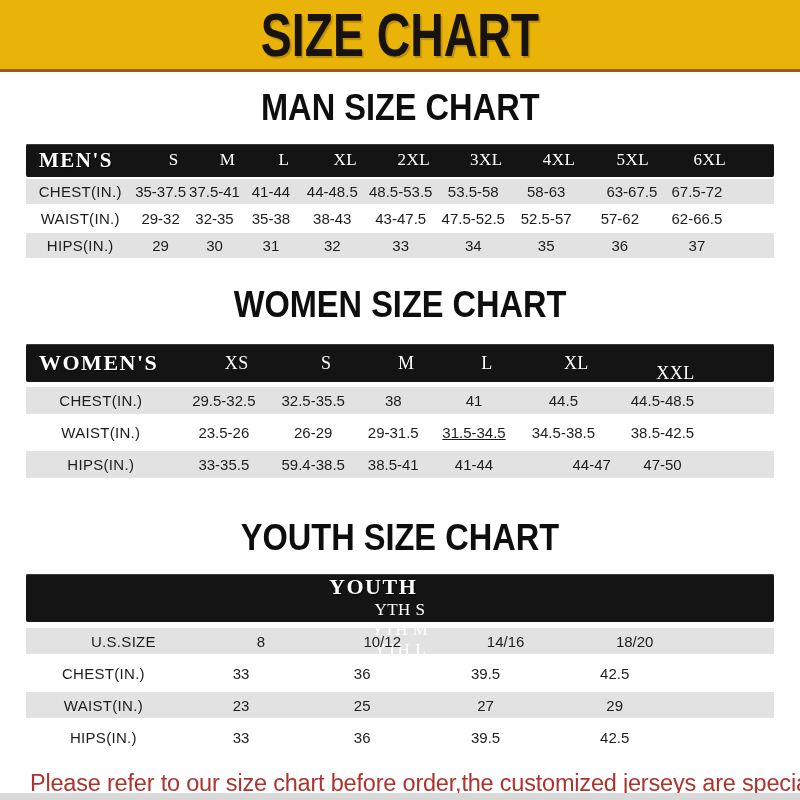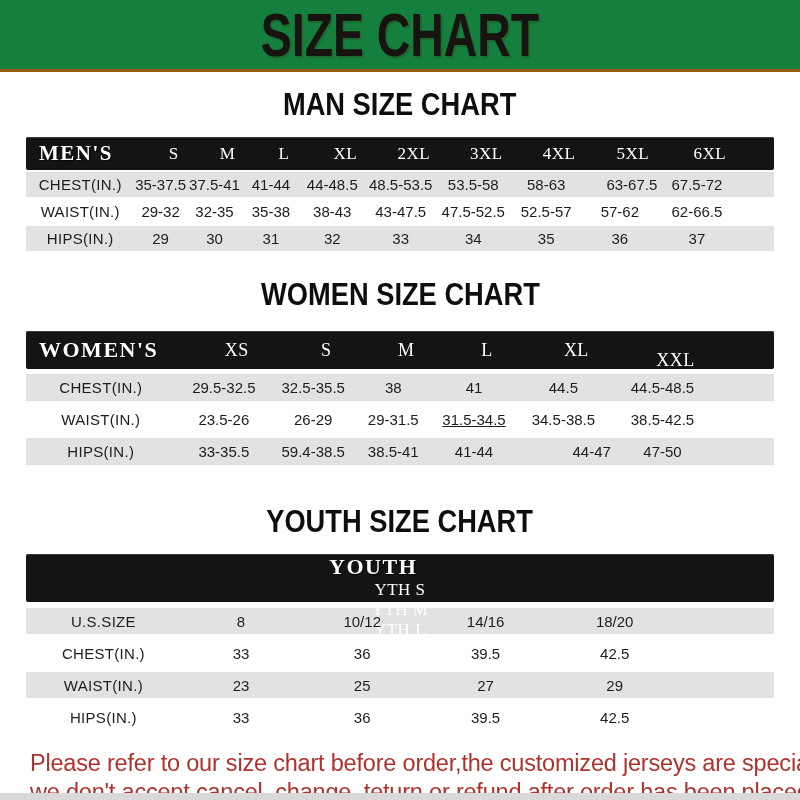--- a/index.html
+++ b/index.html
@@ -13,21 +13,21 @@
     display:flex;align-items:center;justify-content:center;
   }
   .banner-title{
     font-size:58px;font-weight:bold;line-height:1;
     transform:scale(0.80,1.04);transform-origin:center;
     text-shadow:2px 2px 1px rgba(60,30,0,0.25);
     white-space:nowrap;
   }
   
   .section-title{
-    text-align:center;font-weight:bold;color:#0e0e0e;font-size:31px;line-height:1.1;
+    text-align:center;font-weight:bold;color:#0e0e0e;font-size:37px;line-height:1.1;
   }
   .section-title span{display:inline-block;transform:scaleX(0.88);transform-origin:center;white-space:nowrap;}
   .st-man{margin:16px 0 15px;}
   .st-women{margin:27px 0 19px;}
   .st-youth{margin:40px 0 15px;}
   
   .size-table{width:748px;margin:0 auto;font-size:15px;color:#1d1d1d;}
   .tbar{
     background:#141414;color:#ffffff;display:flex;align-items:center;
     border-radius:2px;box-shadow:inset 0 1px 0 #3a3a3a;font-family:Liberation Serif, serif;
@@ -52,21 +52,21 @@
     margin:19px 0 0 30px;font-size:23.5px;line-height:29px;
     letter-spacing:-0.2px;font-weight:400;
   }
   .footer-note div{white-space:nowrap;}
   
   .bottom-strip{position:absolute;left:0;bottom:0;width:800px;height:7px;background:#d9d9d9;}
 </style>
 </head>
 <body>
 
-<div class="banner" style="background: #15803d;">
+<div class="banner" style="background: #eab308;">
   <div class="banner-title" style="color: rgb(22, 19, 16);">SIZE CHART</div>
 </div>
 
 <div class="section-title st-man">
   <span>MAN SIZE CHART</span>
 </div>
 <div class="size-table t-men">
     <div class="tbar">
       <span class="tcorner" style="width: 14.5%;">MEN'S</span>
       <span class="tcol" style="width: 7%;">S</span>
@@ -164,21 +164,21 @@
 </div>
 <div class="size-table t-youth">
     <div class="tbar">
       <span class="tcorner" style="width: 20.7%;">YOUTH</span>
       <span class="tcol" style="width: 16.1%;">YTH S</span>
       <span class="tcol" style="width: 16.3%;">YTH M</span>
       <span class="tcol" style="width: 16.7%;">YTH L</span>
       <span class="tcol" style="width: 17.8%;">YTH XL</span>
     </div>
     <div class="trow band">
-      <span class="tlabel" style="width: 20.7%;">U.S.SIZE</span>
+      <span class="tlabel" style="width: 20.7%; padding-left: 20px;">U.S.SIZE</span>
       <span class="tcell" style="width: 16.1%;">8</span>
       <span class="tcell" style="width: 16.3%;">10/12</span>
       <span class="tcell" style="width: 16.7%;">14/16</span>
       <span class="tcell" style="width: 17.8%;">18/20</span>
     </div>
     <div class="trow">
       <span class="tlabel" style="width: 20.7%;">CHEST(IN.)</span>
       <span class="tcell" style="width: 16.1%;">33</span>
       <span class="tcell" style="width: 16.3%;">36</span>
       <span class="tcell" style="width: 16.7%;">39.5</span>

